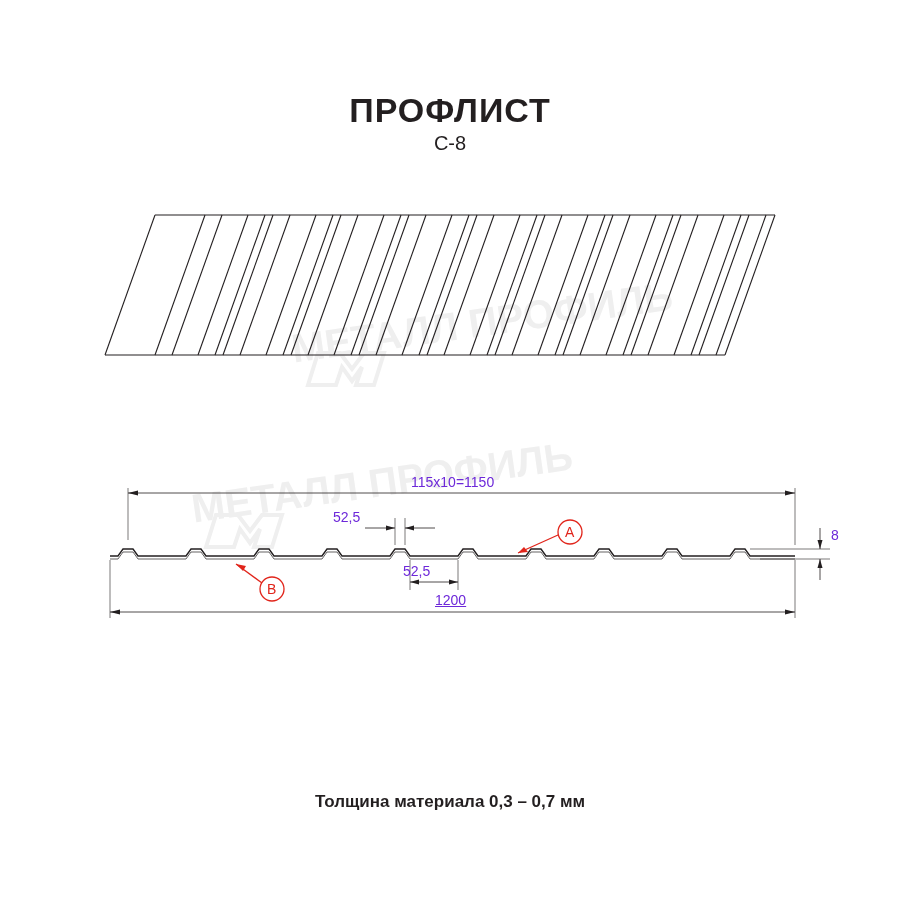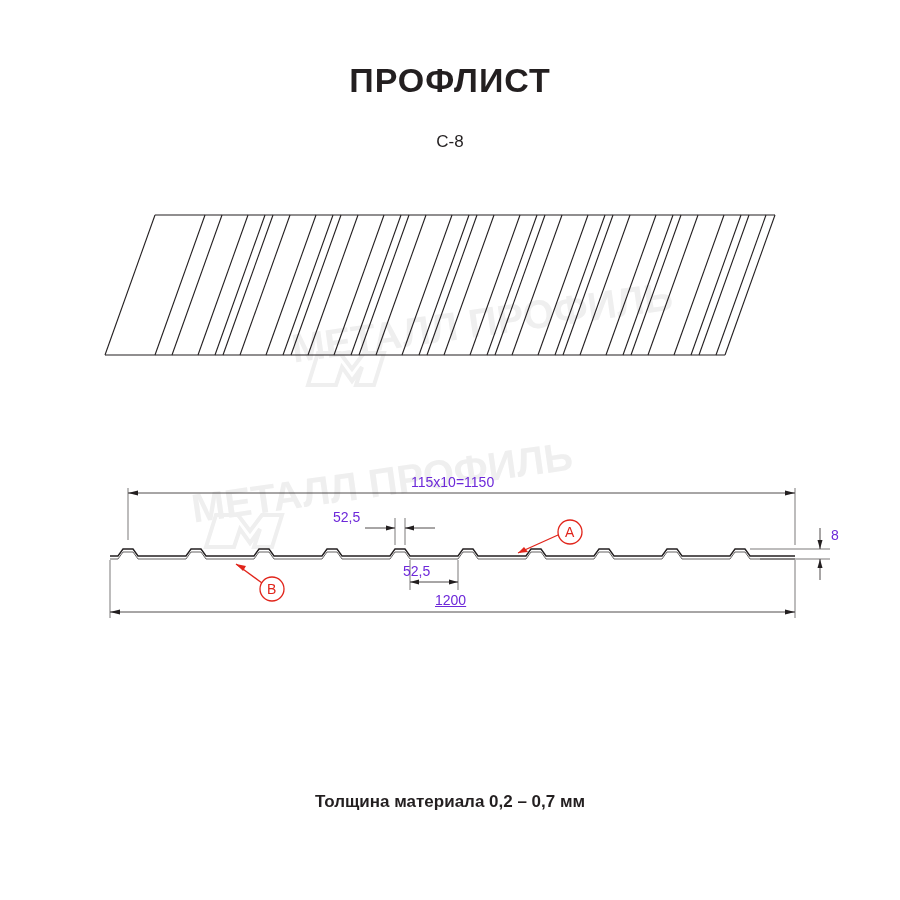--- a/index.html
+++ b/index.html
@@ -15,36 +15,36 @@
     overflow: hidden;
     position: relative;
   }
   .page {
     position: relative;
     width: 900px;
     height: 900px;
   }
   .title {
     position: absolute;
-    top: 61px;
+    top: 91px;
     left: 0;
     width: 900px;
     text-align: center;
     font-size: 34px;
     font-weight: bold;
     letter-spacing: 1px;
     color: #231f20;
   }
   .subtitle {
     position: absolute;
     top: 132px;
     left: 0;
     width: 900px;
     text-align: center;
-    font-size: 17px;
+    font-size: 20px;
     color: #231f20;
   }
   .footer-note {
     position: absolute;
     top: 792px;
     left: 0;
     width: 900px;
     text-align: center;
     font-size: 17px;
     font-weight: bold;
@@ -259,15 +259,15 @@
 
   <div class="dim-text" style="top:474px; left:411px;">115x10=1150</div>
   <div class="dim-text" style="top:509px; left:333px;">52,5</div>
   <div class="dim-text" style="top:563px; left:403px;">52,5</div>
   <div class="dim-text" style="top:527px; left:831px;">8</div>
   <div class="dim-text" style="top:592px; left:435px;text-decoration:underline;">1200</div>
 
   <div class="callout-letter" style="top:524px; left:565px;">A</div>
   <div class="callout-letter" style="top:581px; left:267px;">B</div>
 
-  <div class="footer-note">Толщина материала 0,2 – 0,7 мм</div>
+  <div class="footer-note">Толщина материала 0,3 – 0,7 мм</div>
 
 </div>
 
 </body></html>

